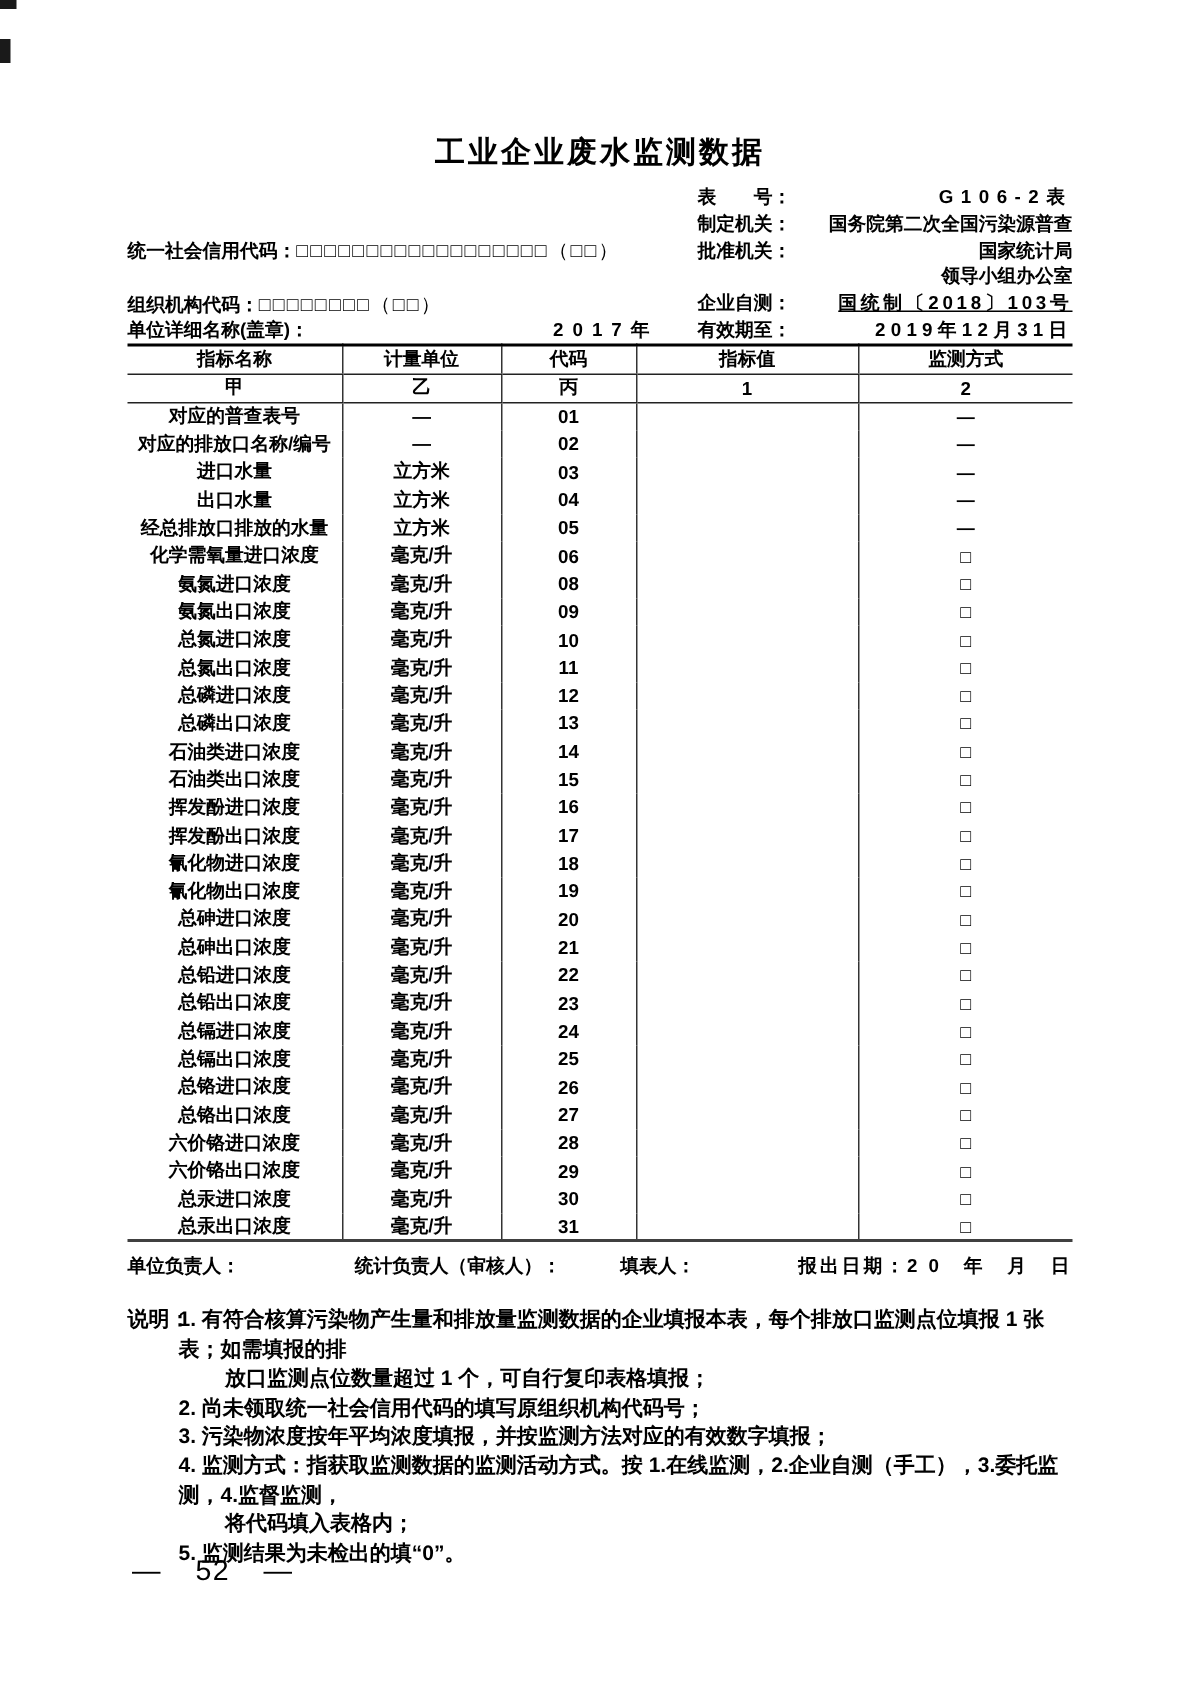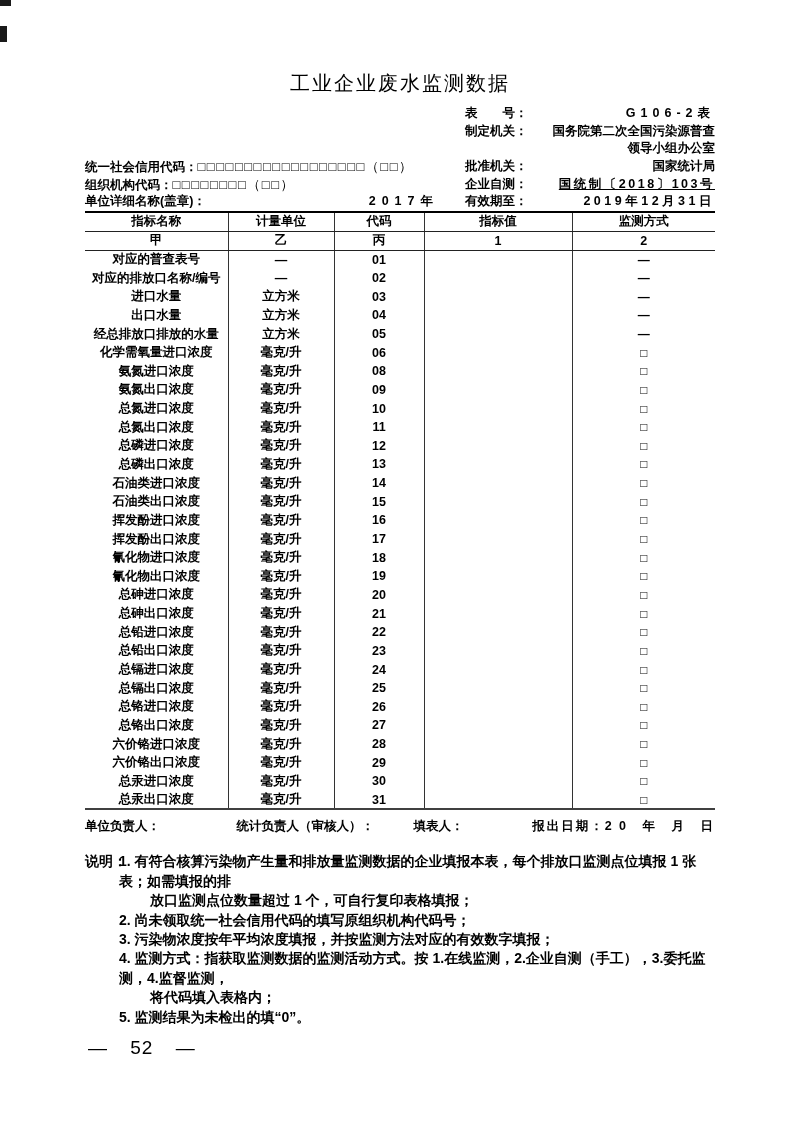--- a/index.html
+++ b/index.html
@@ -9,26 +9,26 @@
     font-family:"Liberation Sans","DejaVu Sans",sans-serif;
     color:#000; position:relative; overflow:hidden;
   }
   .page { width:800px; height:1131px; padding:0 85px; position:relative; }
 
   .artifact { position:absolute; background:#1a1a1a; }
   .artifact.a1 { left:0; top:0; width:11px; height:6px; }
   .artifact.a2 { left:0; top:26px; width:7px; height:16px; }
 
   .title {
-    text-align:center; font-size:20px; font-weight:normal;
-    letter-spacing:2px; padding-top:70px; margin-bottom:8px;
+    text-align:center; font-size:20px; font-weight:bold;
+    letter-spacing:2px; padding-top:88px; margin-bottom:8px;
   }
 
   .meta { font-size:12.5px; font-weight:bold; }
-  .meta-row { display:flex; align-items:flex-start; height:17.7px; white-space:nowrap; }
+  .meta-row { display:flex; align-items:center; height:17.7px; white-space:nowrap; }
   .m-left { width:380px; display:flex; align-items:baseline; white-space:nowrap; }
   .m-left .grow { flex:1; }
   .m-label { width:72px; white-space:pre; }
   .m-value { flex:1; text-align:right; }
   .boxes { font-size:13px; letter-spacing:1.5px; font-weight:normal; }
   .sp5 { letter-spacing:5px; }
   .sp35 { letter-spacing:3.5px; }
   .sp25 { letter-spacing:2.5px;text-decoration:underline; }
   .sp6 { letter-spacing:6px; }
   .year-cell { text-align:right; padding-right:26px; flex:1; }
@@ -89,32 +89,32 @@
     </div>
     <div class="meta-row">
       <span class="m-left">
           <span class="grow"></span>
         </span>
       <span class="m-label">制定机关：</span>
       <span class="m-value">国务院第二次全国污染源普查</span>
     </div>
     <div class="meta-row">
       <span class="m-left">
-          <span class="grow"></span>
-        </span>
-      <span class="m-label"></span>
-      <span class="m-value">领导小组办公室</span>
-    </div>
-    <div class="meta-row">
-      <span class="m-left">
         <span>统一社会信用代码：</span>
         <span class="boxes">□□□□□□□□□□□□□□□□□□（□□）</span>
       </span>
       <span class="m-label">批准机关：</span>
       <span class="m-value">国家统计局</span>
+    </div>
+    <div class="meta-row">
+      <span class="m-left">
+          <span class="grow"></span>
+        </span>
+      <span class="m-label"></span>
+      <span class="m-value">领导小组办公室</span>
     </div>
     <div class="meta-row">
       <span class="m-left">
         <span>组织机构代码：</span>
         <span class="boxes">□□□□□□□□（□□）</span>
       </span>
       <span class="m-label">企业自测：</span>
       <span class="m-value sp25">国统制〔2018〕103号</span>
     </div>
     <div class="meta-row">

